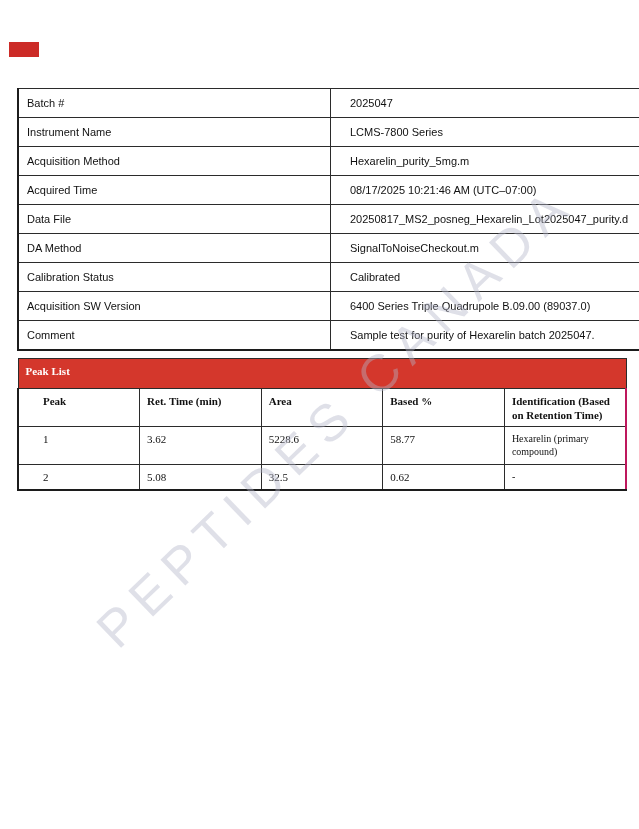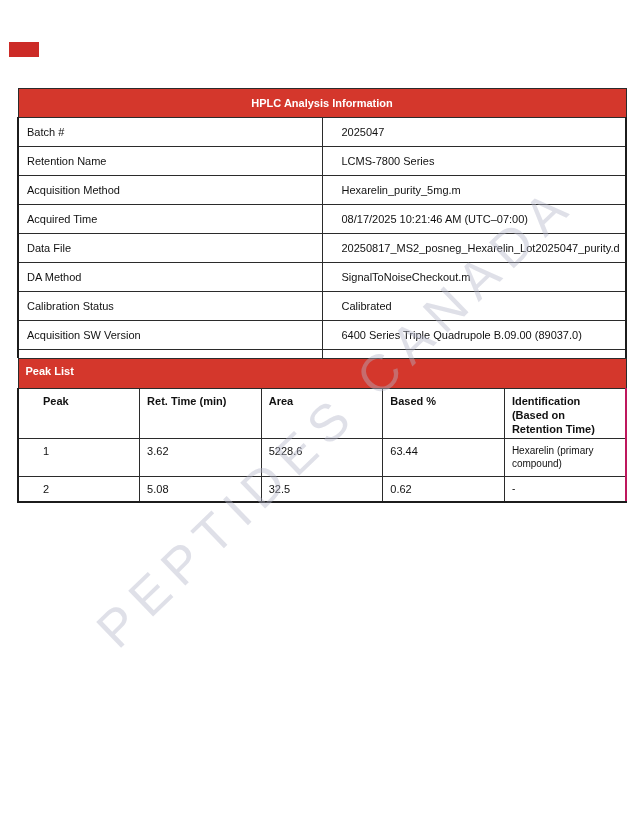--- a/index.html
+++ b/index.html
@@ -82,20 +82,21 @@
   #hplc-table td.val { width: 299px; padding-left: 19px; }
   #hplc-table .outer-l { border-left: 2px solid #1c1c1c; }
   #hplc-table .outer-r { border-right: 2px solid #1c1c1c; }
   #hplc-table tr:last-child td { border-bottom: 2px solid #1c1c1c; }
   
   #peak-table { top: 358px; }
   #peak-table th, #peak-table td {
     vertical-align: top;
     text-align: left;
     padding: 5px 7px 2px 7px;
+    font-family: Liberation Serif, serif;
   }
   #peak-table th { font-weight: bold; height: 30px; }
   #peak-table tr.r1 td { height: 30px; }
   #peak-table tr.r2 td { height: 17px; }
   #peak-table .c0 { width: 121px; padding-left: 24px; }
   #peak-table .c1 { width: 98px; }
   #peak-table .c2 { width: 97px; }
   #peak-table .c3 { width: 100px; }
   #peak-table .c4 { width: 124px; }
   #peak-table td.ident { font-size: 10px; line-height: 13px; }
@@ -107,29 +108,26 @@
 <body>
 
 <div id="page">
 
   <div class="logo-mark"></div>
 
   <div class="watermark">PEPTIDES CANADA</div>
 
   <table id="hplc-table" class="doc-table">
     <tbody>
-        <tr>
-      <td class="title-band" colspan="2">HPLC Analysis Information</td>
-    </tr>
     <tr>
       <td class="lbl outer-l">Batch #</td>
       <td class="val outer-r">2025047</td>
     </tr>
     <tr>
-      <td class="lbl outer-l">Retention Name</td>
+      <td class="lbl outer-l">Instrument Name</td>
       <td class="val outer-r">LCMS-7800 Series</td>
     </tr>
     <tr>
       <td class="lbl outer-l">Acquisition Method</td>
       <td class="val outer-r">Hexarelin_purity_5mg.m</td>
     </tr>
     <tr>
       <td class="lbl outer-l">Acquired Time</td>
       <td class="val outer-r">08/17/2025 10:21:46 AM (UTC–07:00)</td>
     </tr>
@@ -165,21 +163,21 @@
       <th class="c0 outer-l">Peak</th>
       <th class="c1">Ret. Time (min)</th>
       <th class="c2">Area</th>
       <th class="c3">Based %</th>
       <th class="c4 outer-r">Identification (Based on Retention Time)</th>
     </tr>
     <tr class="r1">
       <td class="c0 outer-l">1</td>
       <td class="c1">3.62</td>
       <td class="c2">5228.6</td>
-      <td class="c3">63.44</td>
+      <td class="c3">58.77</td>
       <td class="c4 ident outer-r">Hexarelin (primary compound)</td>
     </tr>
     <tr class="r2">
       <td class="c0 outer-l">2</td>
       <td class="c1">5.08</td>
       <td class="c2">32.5</td>
       <td class="c3">0.62</td>
       <td class="c4 ident outer-r">-</td>
     </tr>
   </tbody>

